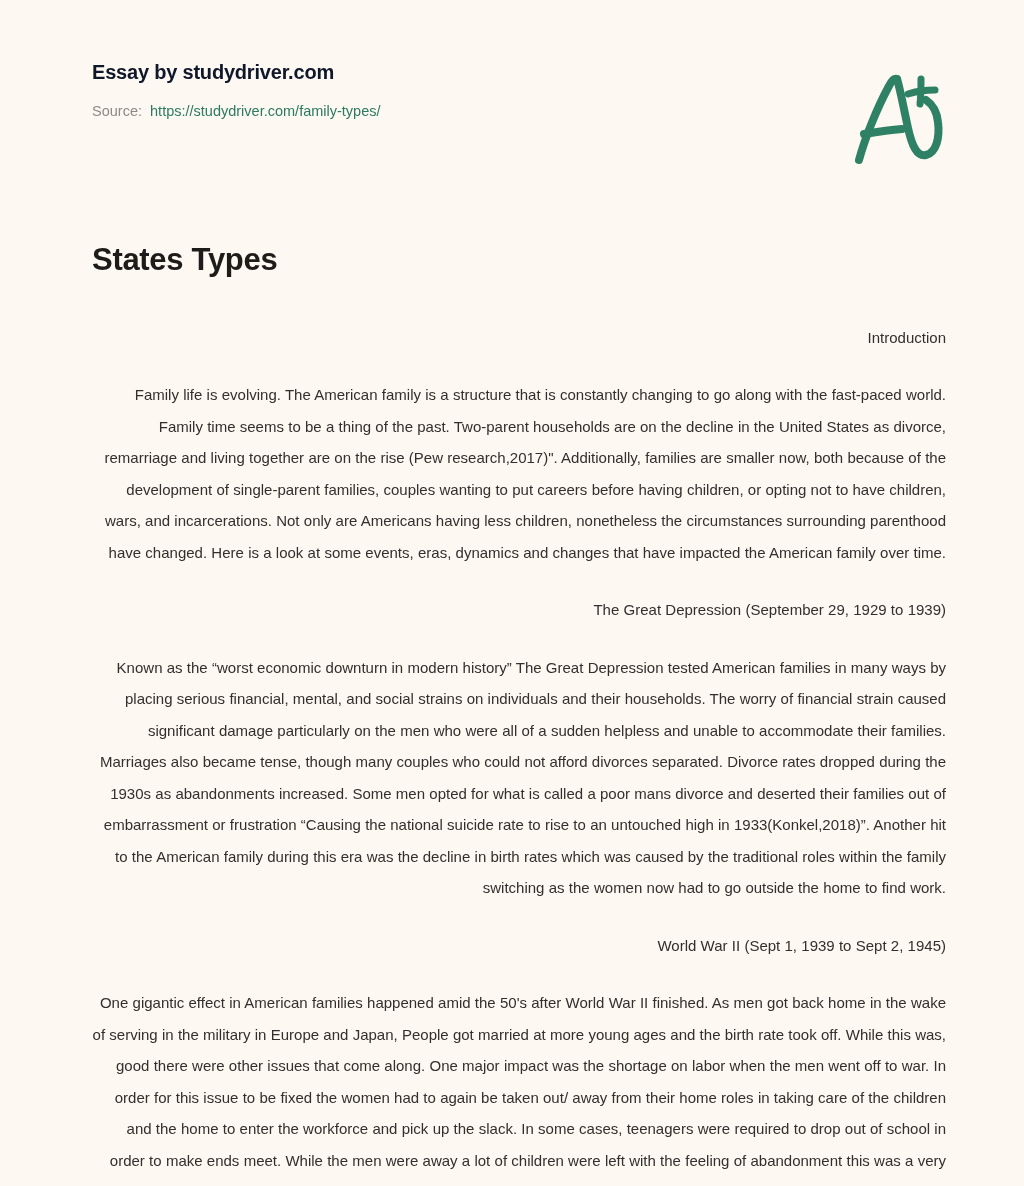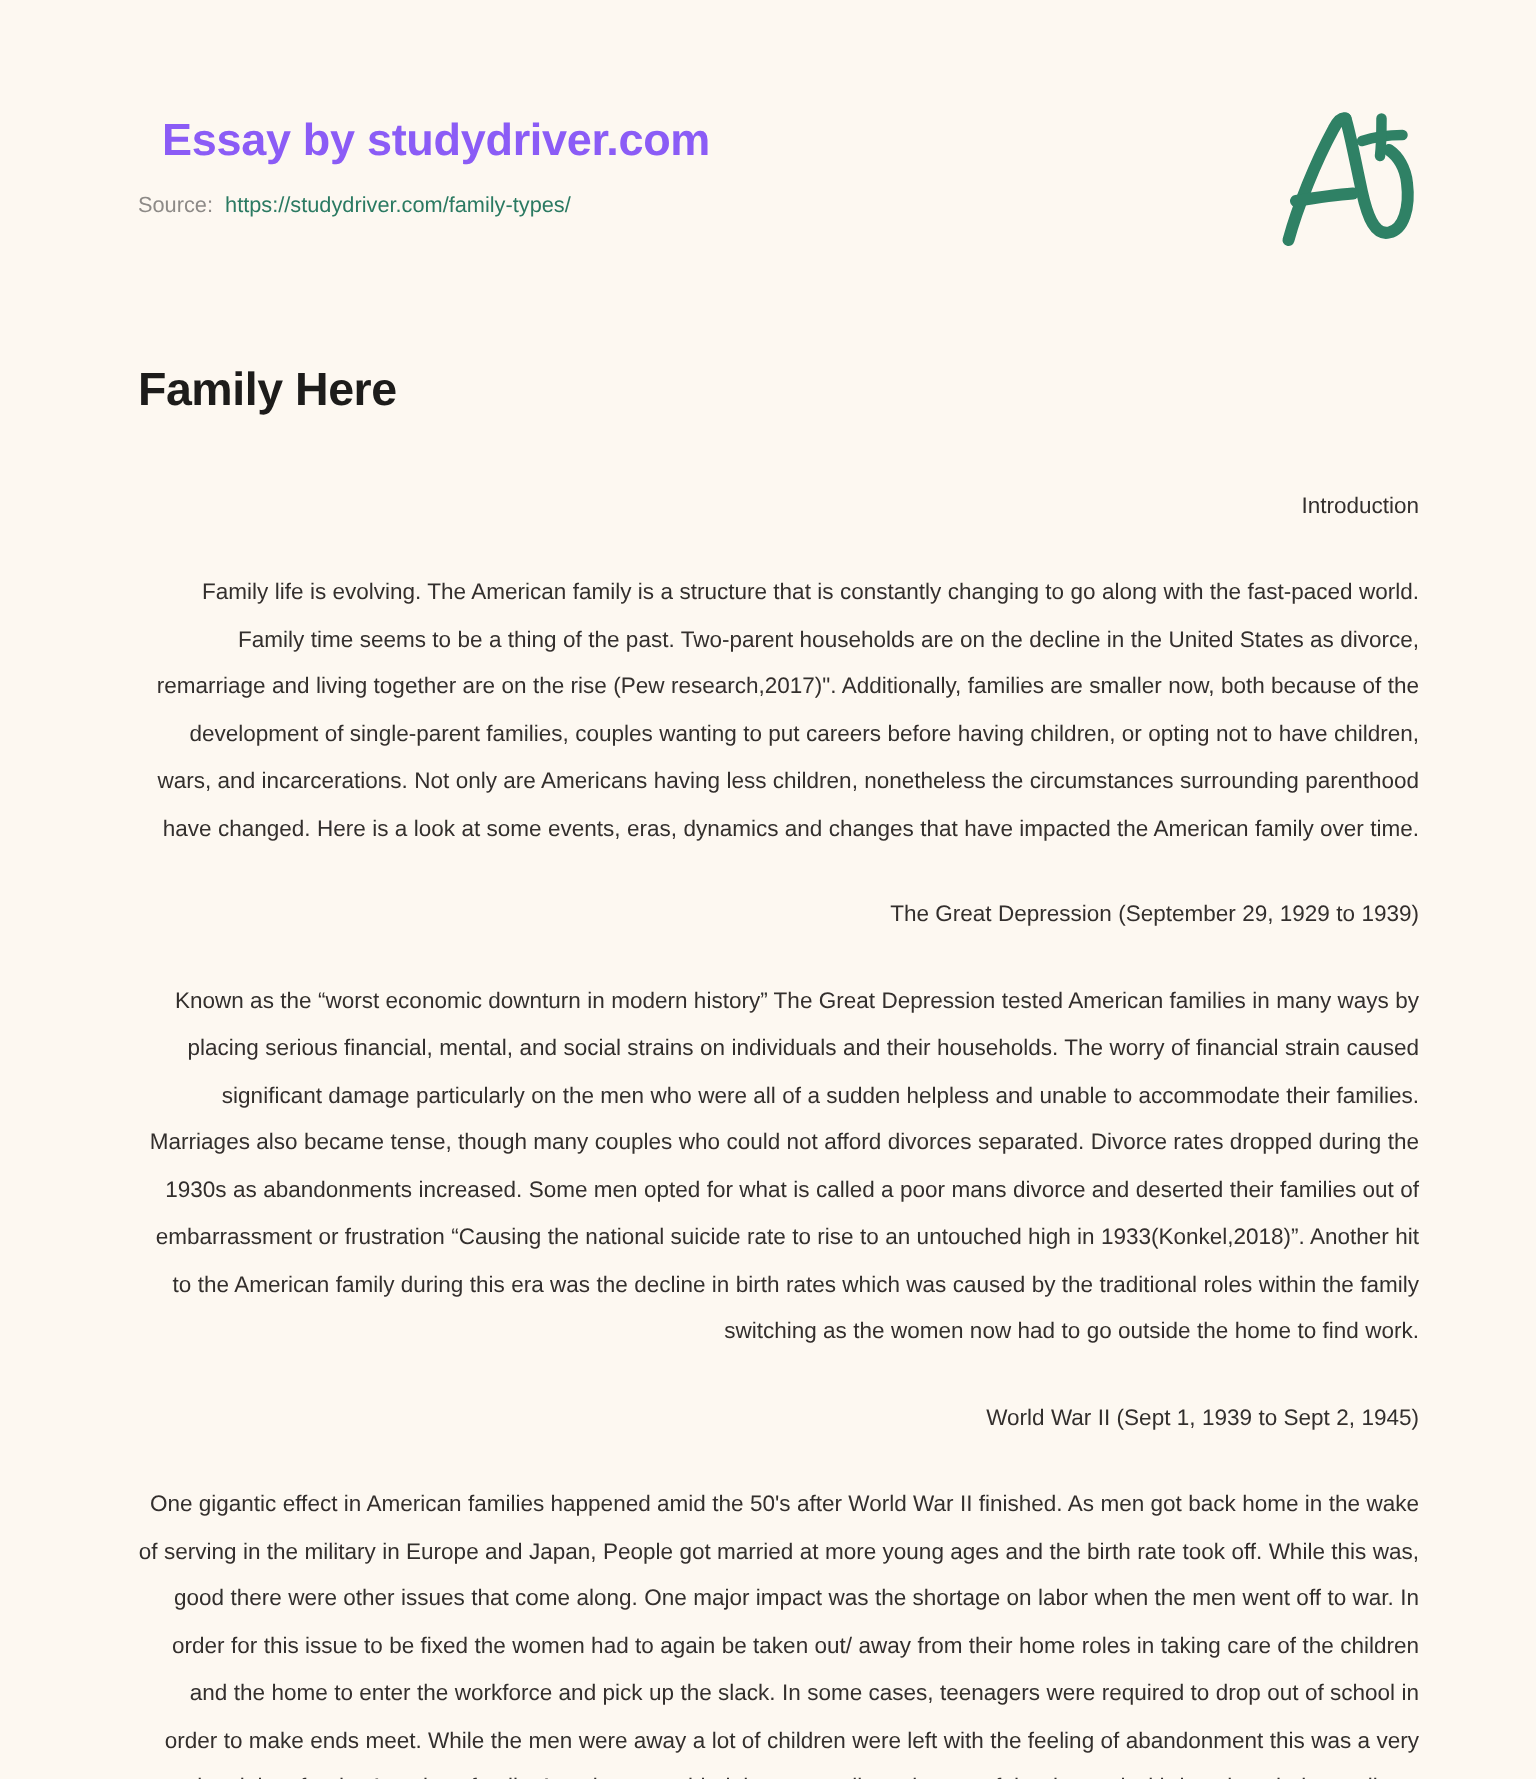--- a/index.html
+++ b/index.html
@@ -25,29 +25,30 @@
 
   
   .doc-header {
     position: relative;
     padding: 60px 75px 0 92px;
     min-height: 170px;
     box-sizing: border-box;
   }
 
   .brand-line {
-    font-size: 30px;
+    font-size: 20px;
     font-weight: bold;
     letter-spacing: -0.2px;
-    color: #8b5cf6;
+    color: #0f172a;
     line-height: 1.2;
-    margin: 16px;
+    margin: 0;
   }
 
   .source-line {
+    margin-top: 18px;
     font-size: 14.5px;
     line-height: 1.3;
     color: #8d8a87;
     white-space: nowrap;
   }
 
   .source-url {
     color: #2b7a62;
     text-decoration: none;
   }
@@ -123,21 +124,21 @@
 
           <path d="M76 32 C 85 29, 95 28, 103 28" stroke-width="7"></path>
 
           <path d="M89 17 C 89 25, 89 34, 88 42" stroke-width="7"></path>
         </g>
       </svg>
     </div>
   </div>
 
   <div class="doc-body">
-    <h1 class="doc-title">Family Here</h1>
+    <h1 class="doc-title">States Types</h1>
 
     <p class="para section-label">Introduction</p>
 
     <p class="para">Family life is evolving. The American family is a structure that is constantly changing to go along with the fast-paced world. Family time seems to be a thing of the past. Two-parent households are on the decline in the United States as divorce, remarriage and living together are on the rise (Pew research,2017)". Additionally, families are smaller now, both because of the development of single-parent families, couples wanting to put careers before having children, or opting not to have children, wars, and incarcerations. Not only are Americans having less children, nonetheless the circumstances surrounding parenthood have changed. Here is a look at some events, eras, dynamics and changes that have impacted the American family over time.</p>
 
     <p class="para section-label">The Great Depression (September 29, 1929 to 1939)</p>
 
     <p class="para">Known as the “worst economic downturn in modern history” The Great Depression tested American families in many ways by placing serious financial, mental, and social strains on individuals and their households. The worry of financial strain caused significant damage particularly on the men who were all of a sudden helpless and unable to accommodate their families. Marriages also became tense, though many couples who could not afford divorces separated. Divorce rates dropped during the 1930s as abandonments increased. Some men opted for what is called a poor mans divorce and deserted their families out of embarrassment or frustration “Causing the national suicide rate to rise to an untouched high in 1933(Konkel,2018)”. Another hit to the American family during this era was the decline in birth rates which was caused by the traditional roles within the family switching as the women now had to go outside the home to find work.</p>
 
     <p class="para section-label">World War II (Sept 1, 1939 to Sept 2, 1945)</p>

